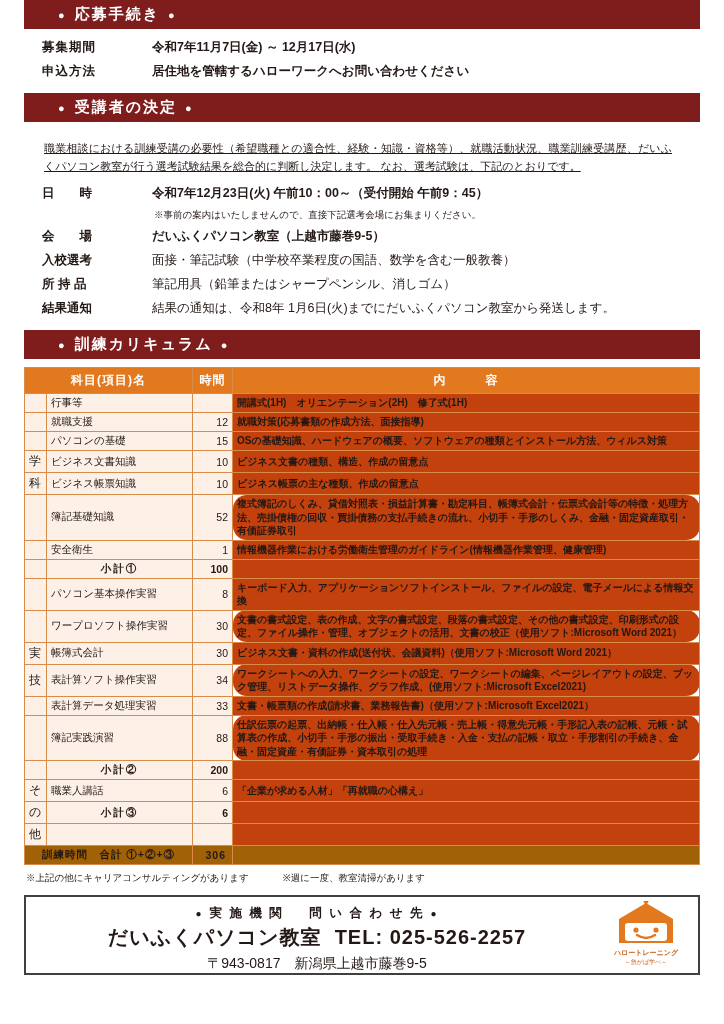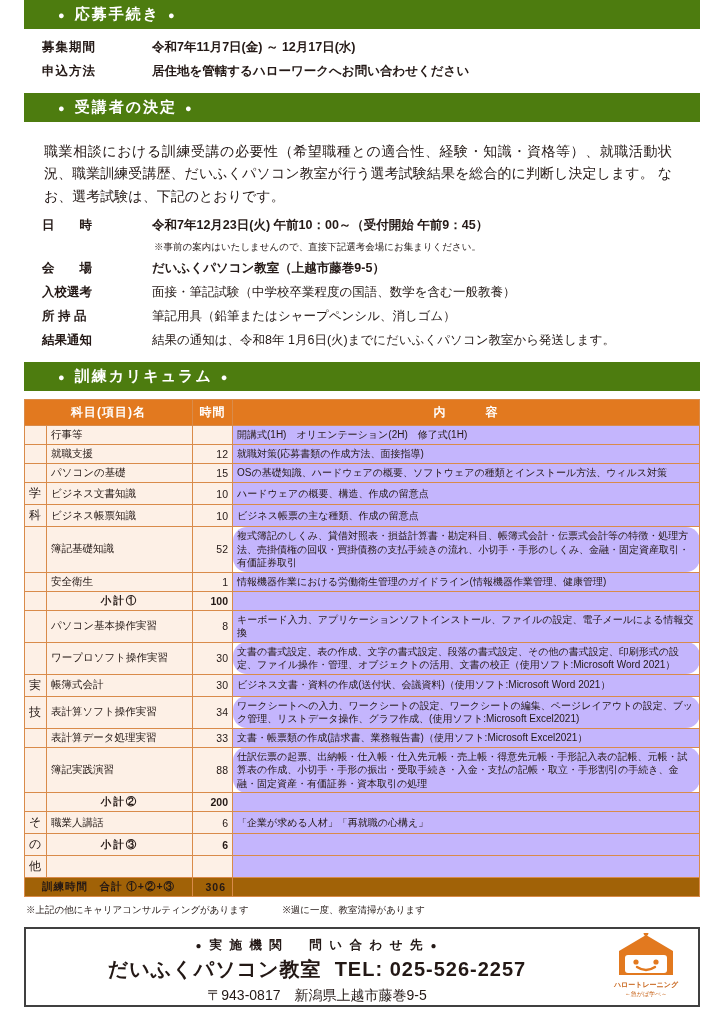--- a/index.html
+++ b/index.html
@@ -18,21 +18,21 @@
   }
   .page {
     width: 724px;
     height: 1024px;
     padding: 0;
     box-sizing: border-box;
     position: relative;
   }
   
   .sec-bar {
-    background: #4d7c0f;
+    background: #7f1d1d;
     color: #ffffff;
     font-size: 15px;
     font-weight: bold;
     letter-spacing: 2px;
     padding: 5px 0 5px 26px;
     margin: 0 24px;
     box-sizing: border-box;
     width: 676px;
   }
   .sec-bar .dot {
@@ -68,24 +68,25 @@
   }
   .kv-value.normal {
     font-weight: normal;
   }
   .note-small {
     font-size: 9.5px;
     color: #231815;
     margin: 1px 0 6px 112px;
   }
   .para {
-    font-size: 14px;
+    font-size: 11px;
     line-height: 1.6;
     margin: 8px 20px 10px 2px;
     text-align: justify;
+    text-decoration: underline;
   }
   
   table.curr {
     border-collapse: collapse;
     margin: 8px 24px 0 24px;
     width: 676px;
     table-layout: fixed;
     font-size: 10.5px;
   }
   table.curr th, table.curr td {
@@ -114,23 +115,24 @@
     background: #fdf0e6;
     padding-left: 6px;
   }
   td.hours {
     background: #fdf0e6;
     text-align: right;
     padding-right: 6px;
     width: 40px;
   }
   td.content {
-    background: #c4b5fd;
+    background: #c2410c;
     line-height: 1.35;
     font-size: 10px;
+    font-weight: bold;
   }
   tr.subtotal td.subject {
     text-align: center;
     font-weight: bold;
     letter-spacing: 2px;
   }
   tr.subtotal td.hours {
     font-weight: bold;
   }
   tr.total td {
@@ -291,21 +293,21 @@
       <tr>
         <td class="cat"></td>
         <td class="subject">パソコンの基礎</td>
         <td class="hours">15</td>
         <td class="content">OSの基礎知識、ハードウェアの概要、ソフトウェアの種類とインストール方法、ウィルス対策</td>
       </tr>
       <tr>
         <td class="cat">学</td>
         <td class="subject">ビジネス文書知識</td>
         <td class="hours">10</td>
-        <td class="content">ハードウェアの概要、構造、作成の留意点</td>
+        <td class="content">ビジネス文書の種類、構造、作成の留意点</td>
       </tr>
       <tr>
         <td class="cat">科</td>
         <td class="subject">ビジネス帳票知識</td>
         <td class="hours">10</td>
         <td class="content">ビジネス帳票の主な種類、作成の留意点</td>
       </tr>
       <tr>
         <td class="cat"></td>
         <td class="subject">簿記基礎知識</td>

